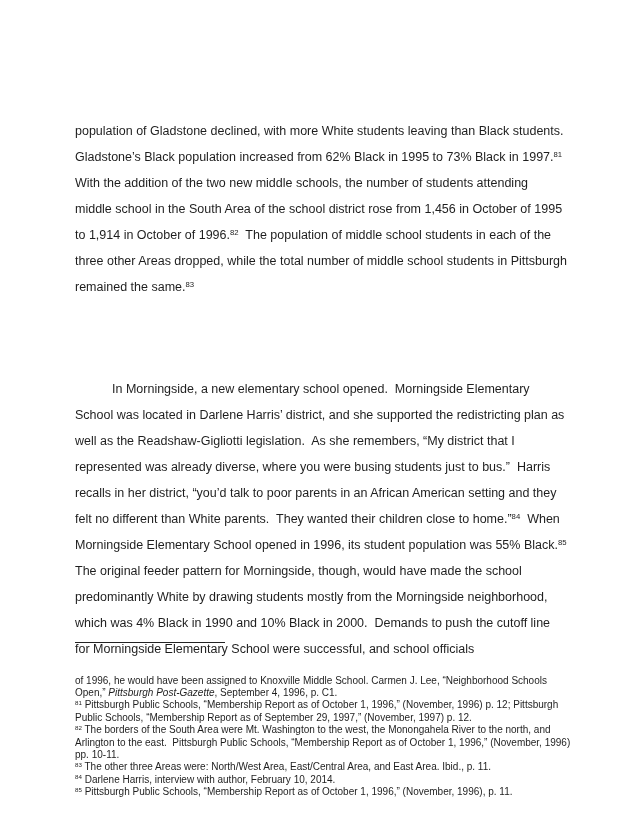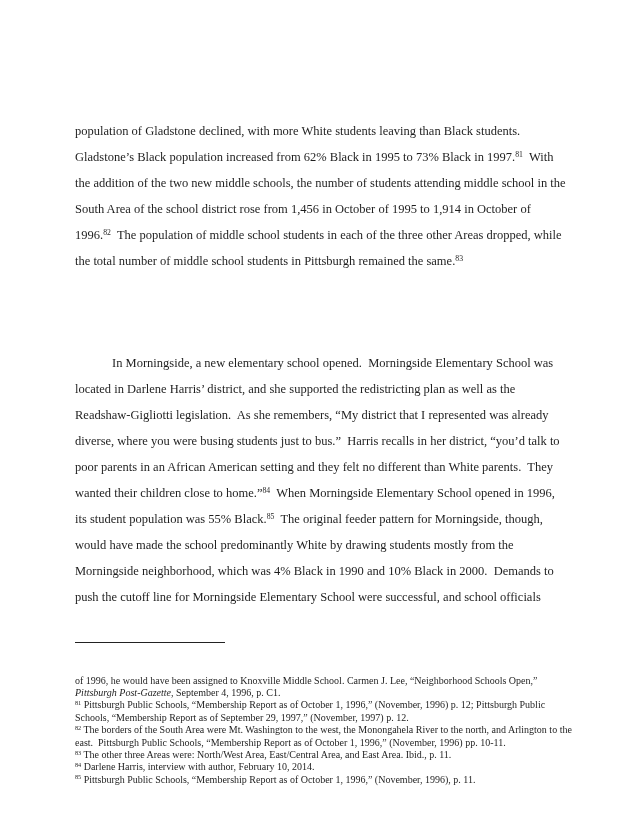--- a/index.html
+++ b/index.html
@@ -6,21 +6,21 @@
     margin: 0;
     padding: 0;
     background: #ffffff;
   }
   .page {
     position: relative;
     width: 638px;
     height: 825px;
     background: #ffffff;
     overflow: hidden;
-    font-family: Liberation Serif, serif;
+    font-family: Liberation Sans, sans-serif;
     color: #1e1e1e;
   }
   .main-text {
     position: absolute;
     left: 75px;
     top: 66px;
     width: 492px;
     font-size: 12.5px;
     line-height: 26px;
     text-align: left;

